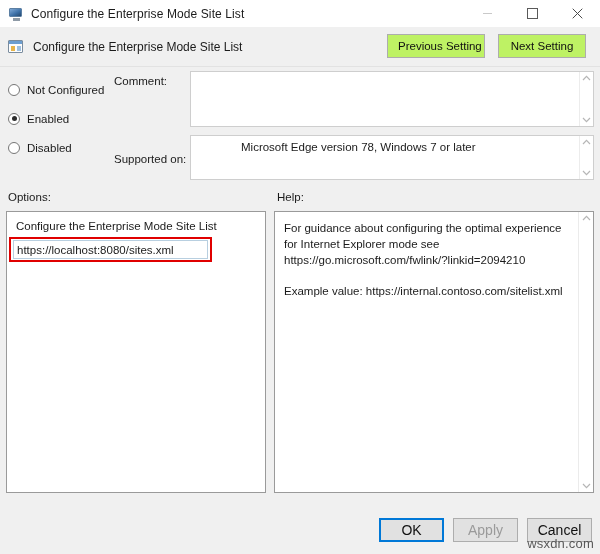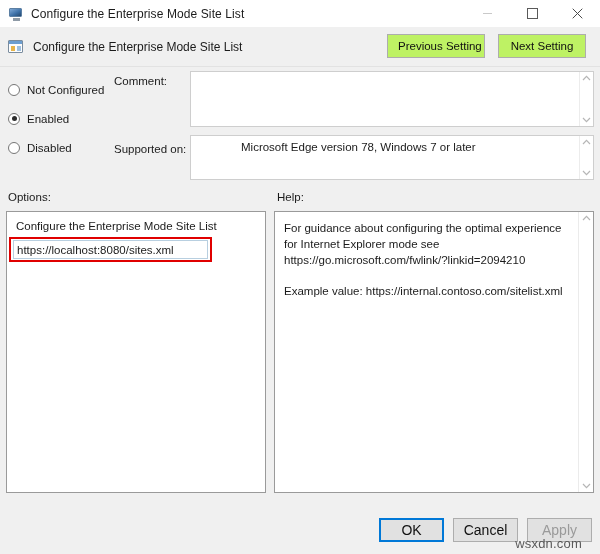--- a/index.html
+++ b/index.html
@@ -202,21 +202,21 @@
     white-space: nowrap;
   }
 
   .field-label {
     position: absolute;
     font-size: 11.5px;
     color: #1b1b1b;
     white-space: nowrap;
   }
   .lbl-comment { left: 114px; top: 8px; }
-  .lbl-supported { left: 114px; top: 76px; }
+  .lbl-supported { left: 114px; top: 86px; }
 
   .textbox {
     position: absolute;
     background: #ffffff;
     border: 1px solid #cecece;
     box-sizing: border-box;
     display: flex;
     padding-left: 43px;
   }
   .tb-comment {
@@ -370,21 +370,21 @@
     border: 2px solid #0078d7;
     background: #e1e1e1;
     line-height: 20px;
   }
   .fbtn.disabled {
     color: #9a9a9a;
   }
 
   .watermark {
     position: absolute;
-    right: 18px;
+    right: 6px;
     bottom: 3px;
     font-family: "Liberation Sans", sans-serif;
     font-size: 13px;
     color: #3a3a3a;
     opacity: 0.82;
     letter-spacing: 0.2px;
     pointer-events: none;
   }
 </style>
 </head>
@@ -497,19 +497,19 @@
         <svg class="arrow" width="9" height="6" viewBox="0 0 9 6">
           <polyline points="1,1 4.5,4.7 8,1" fill="none" stroke="#b6b6b6" stroke-width="1.2"></polyline>
         </svg>
       </div>
     </div>
   </div>
 
   <div class="footer">
     <div class="footer-buttons">
       <button class="fbtn default">OK</button>
+      <button class="fbtn disabled">Apply</button>
       <button class="fbtn">Cancel</button>
-      <button class="fbtn disabled">Apply</button>
     </div>
     <div class="watermark">wsxdn.com</div>
   </div>
 
 </div>
 
 </body></html>

